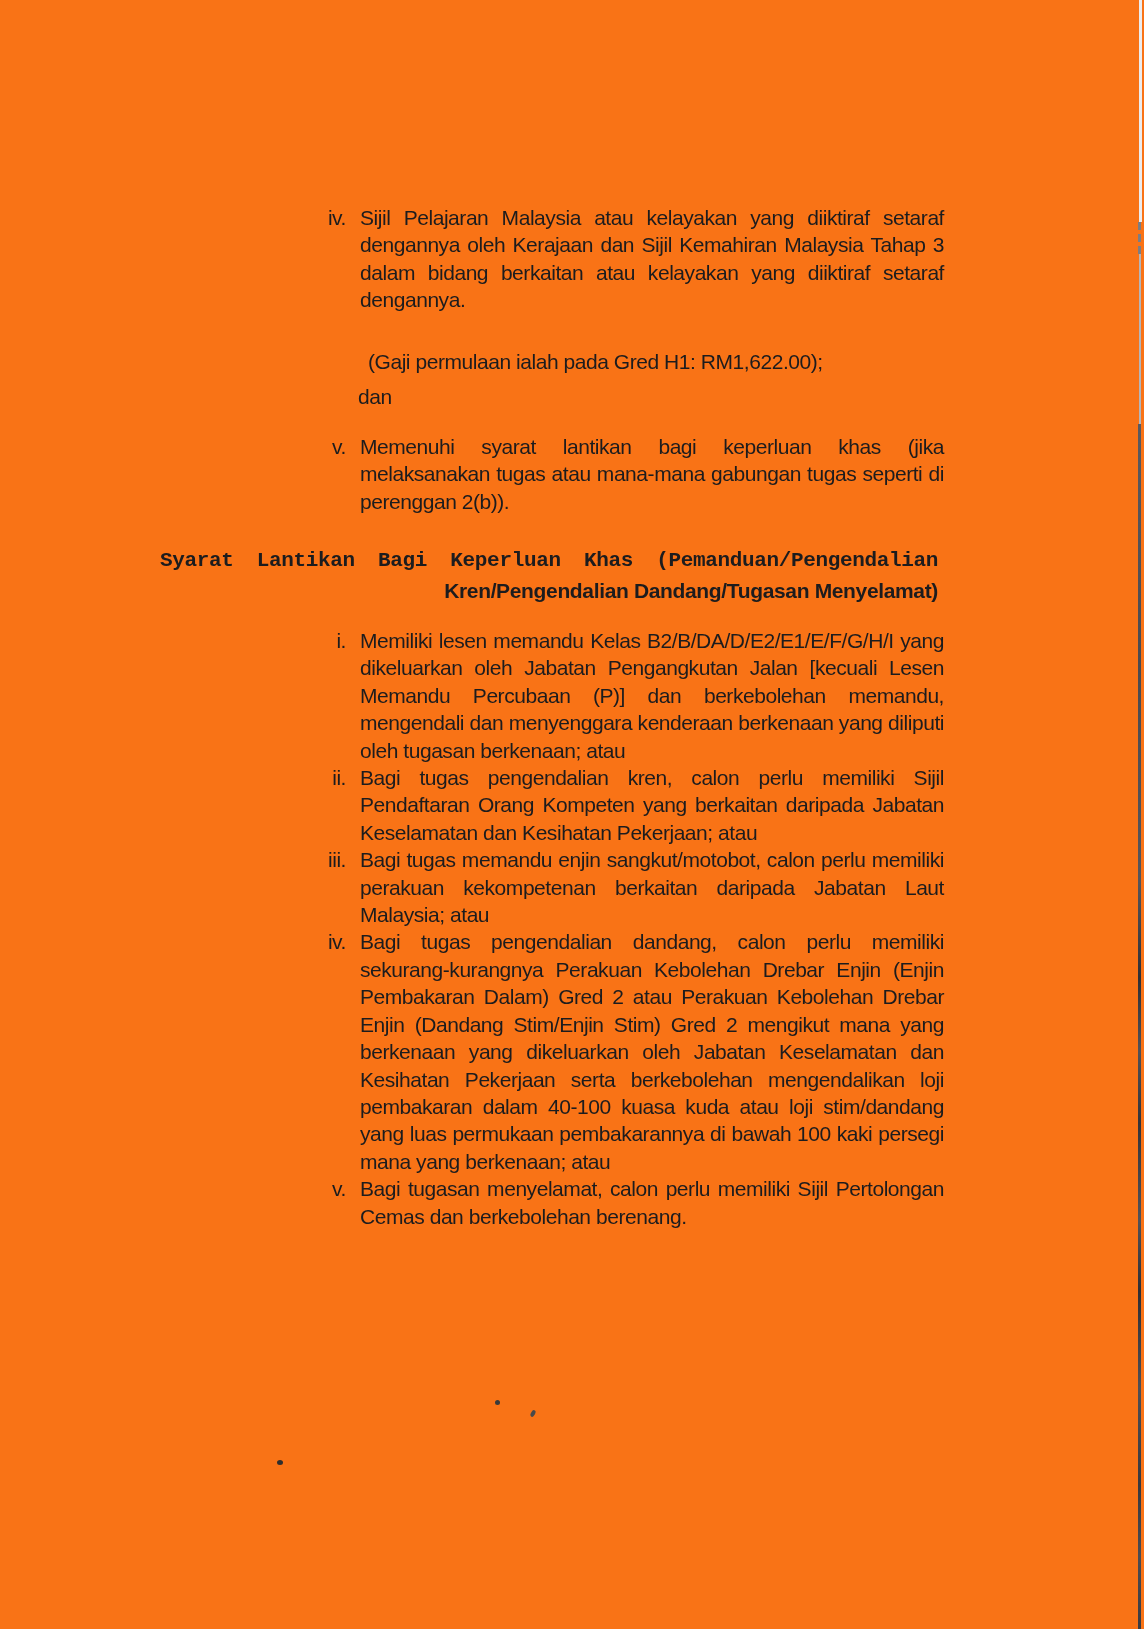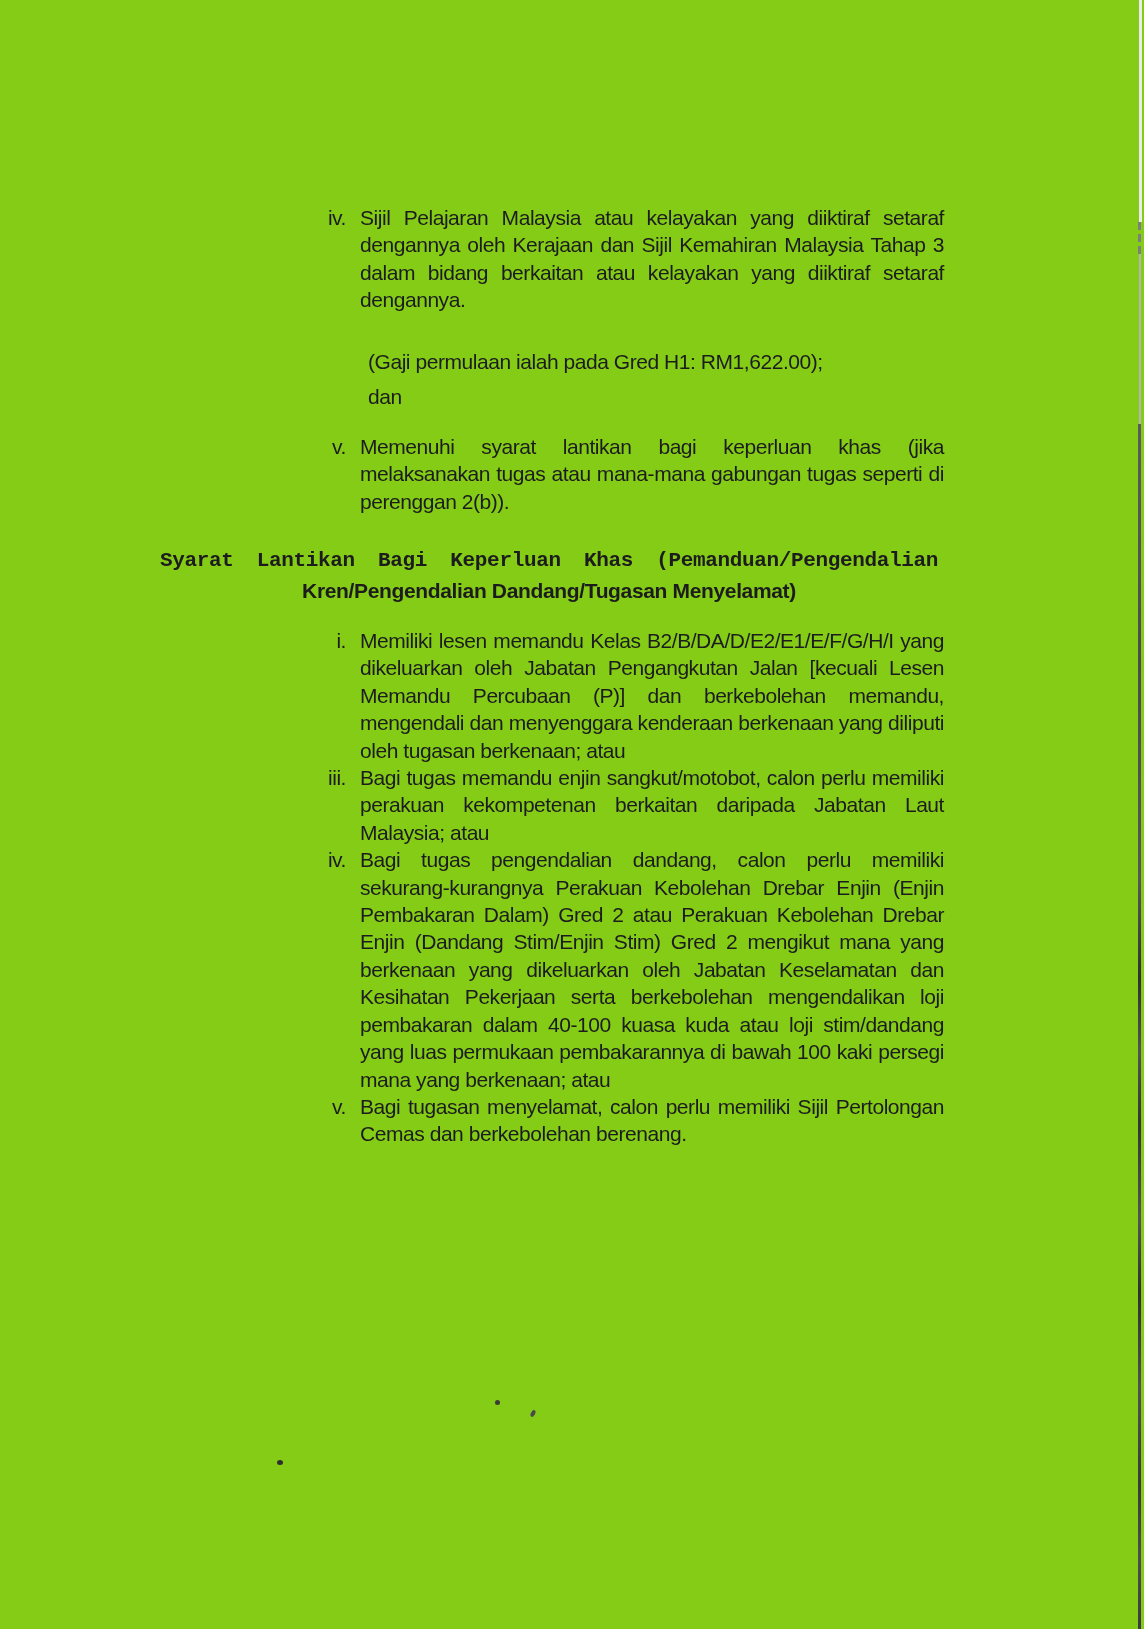--- a/index.html
+++ b/index.html
@@ -1,52 +1,52 @@
 <!DOCTYPE html>
 <html><head>
 <meta charset="utf-8">
 <style>
   html, body { margin: 0; padding: 0; background: #e9e9e9; }
   .page {
     position: relative;
     width: 1144px;
     height: 1629px;
     margin: 0 auto;
-    background: #84cc16;
+    background: #f97316;
     overflow: hidden;
     font-family: "Liberation Sans", "DejaVu Sans", sans-serif;
     color: #1c1c1e;
     font-size: 21px;
     letter-spacing: -0.45px;
     line-height: 27.4px;
   }
   .abs { position: absolute; }
 
   
   .num-item {
     display: grid;
     grid-template-columns: 46px 584px;
     column-gap: 14px;
   }
   .num-cell { text-align: right; }
   .text-cell { text-align: justify; }
 
   .list-a-item-iv { left: 300px; top: 204px; width: 644px; }
   .salary-note    { left: 368px; top: 348px; white-space: nowrap; }
-  .connector      { left: 368px; top: 383px; }
+  .connector      { left: 358px; top: 383px; }
   .list-a-item-v  { left: 300px; top: 433px; width: 644px; }
 
   .heading {
     left: 160px; top: 546px; width: 778px;
     font-weight: bold;
     line-height: 29.5px;
     letter-spacing: -0.35px;
   }
   .heading .h-line1 { text-align: justify; text-align-last: justify; font-family: Liberation Mono, monospace; }
-  .heading .h-line2 { text-align: center; }
+  .heading .h-line2 { text-align: right; }
 
   .list-b { left: 300px; top: 627px; width: 644px; }
   .list-b .num-item { margin: 0; }
 
   
   .edge-top {
     left: 1139px; top: 0; width: 3px; height: 222px;
     background: #ebebee;
   }
   .edge-dashes {
@@ -95,20 +95,24 @@
     <div class="h-line2">Kren/Pengendalian Dandang/Tugasan Menyelamat)</div>
   </div>
 
   <div class="abs list-b">
 
     <div class="num-item">
       <div class="num-cell">i.</div>
       <div class="text-cell">Memiliki lesen memandu Kelas B2/B/DA/D/E2/E1/E/F/G/H/I yang dikeluarkan oleh Jabatan Pengangkutan Jalan [kecuali Lesen Memandu Percubaan (P)] dan berkebolehan memandu, mengendali dan menyenggara kenderaan berkenaan yang diliputi oleh tugasan berkenaan; atau</div>
     </div>
 
+    <div class="num-item">
+      <div class="num-cell">ii.</div>
+      <div class="text-cell">Bagi tugas pengendalian kren, calon perlu memiliki Sijil Pendaftaran Orang Kompeten yang berkaitan daripada Jabatan Keselamatan dan Kesihatan Pekerjaan; atau</div>
+    </div>
 
     <div class="num-item">
       <div class="num-cell">iii.</div>
       <div class="text-cell">Bagi tugas memandu enjin sangkut/motobot, calon perlu memiliki perakuan kekompetenan berkaitan daripada Jabatan Laut Malaysia; atau</div>
     </div>
 
     <div class="num-item">
       <div class="num-cell">iv.</div>
       <div class="text-cell">Bagi tugas pengendalian dandang, calon perlu memiliki sekurang-kurangnya Perakuan Kebolehan Drebar Enjin (Enjin Pembakaran Dalam) Gred 2 atau Perakuan Kebolehan Drebar Enjin (Dandang Stim/Enjin Stim) Gred 2 mengikut mana yang berkenaan yang dikeluarkan oleh Jabatan Keselamatan dan Kesihatan Pekerjaan serta berkebolehan mengendalikan loji pembakaran dalam 40-100 kuasa kuda atau loji stim/dandang yang luas permukaan pembakarannya di bawah 100 kaki persegi mana yang berkenaan; atau</div>
     </div>

